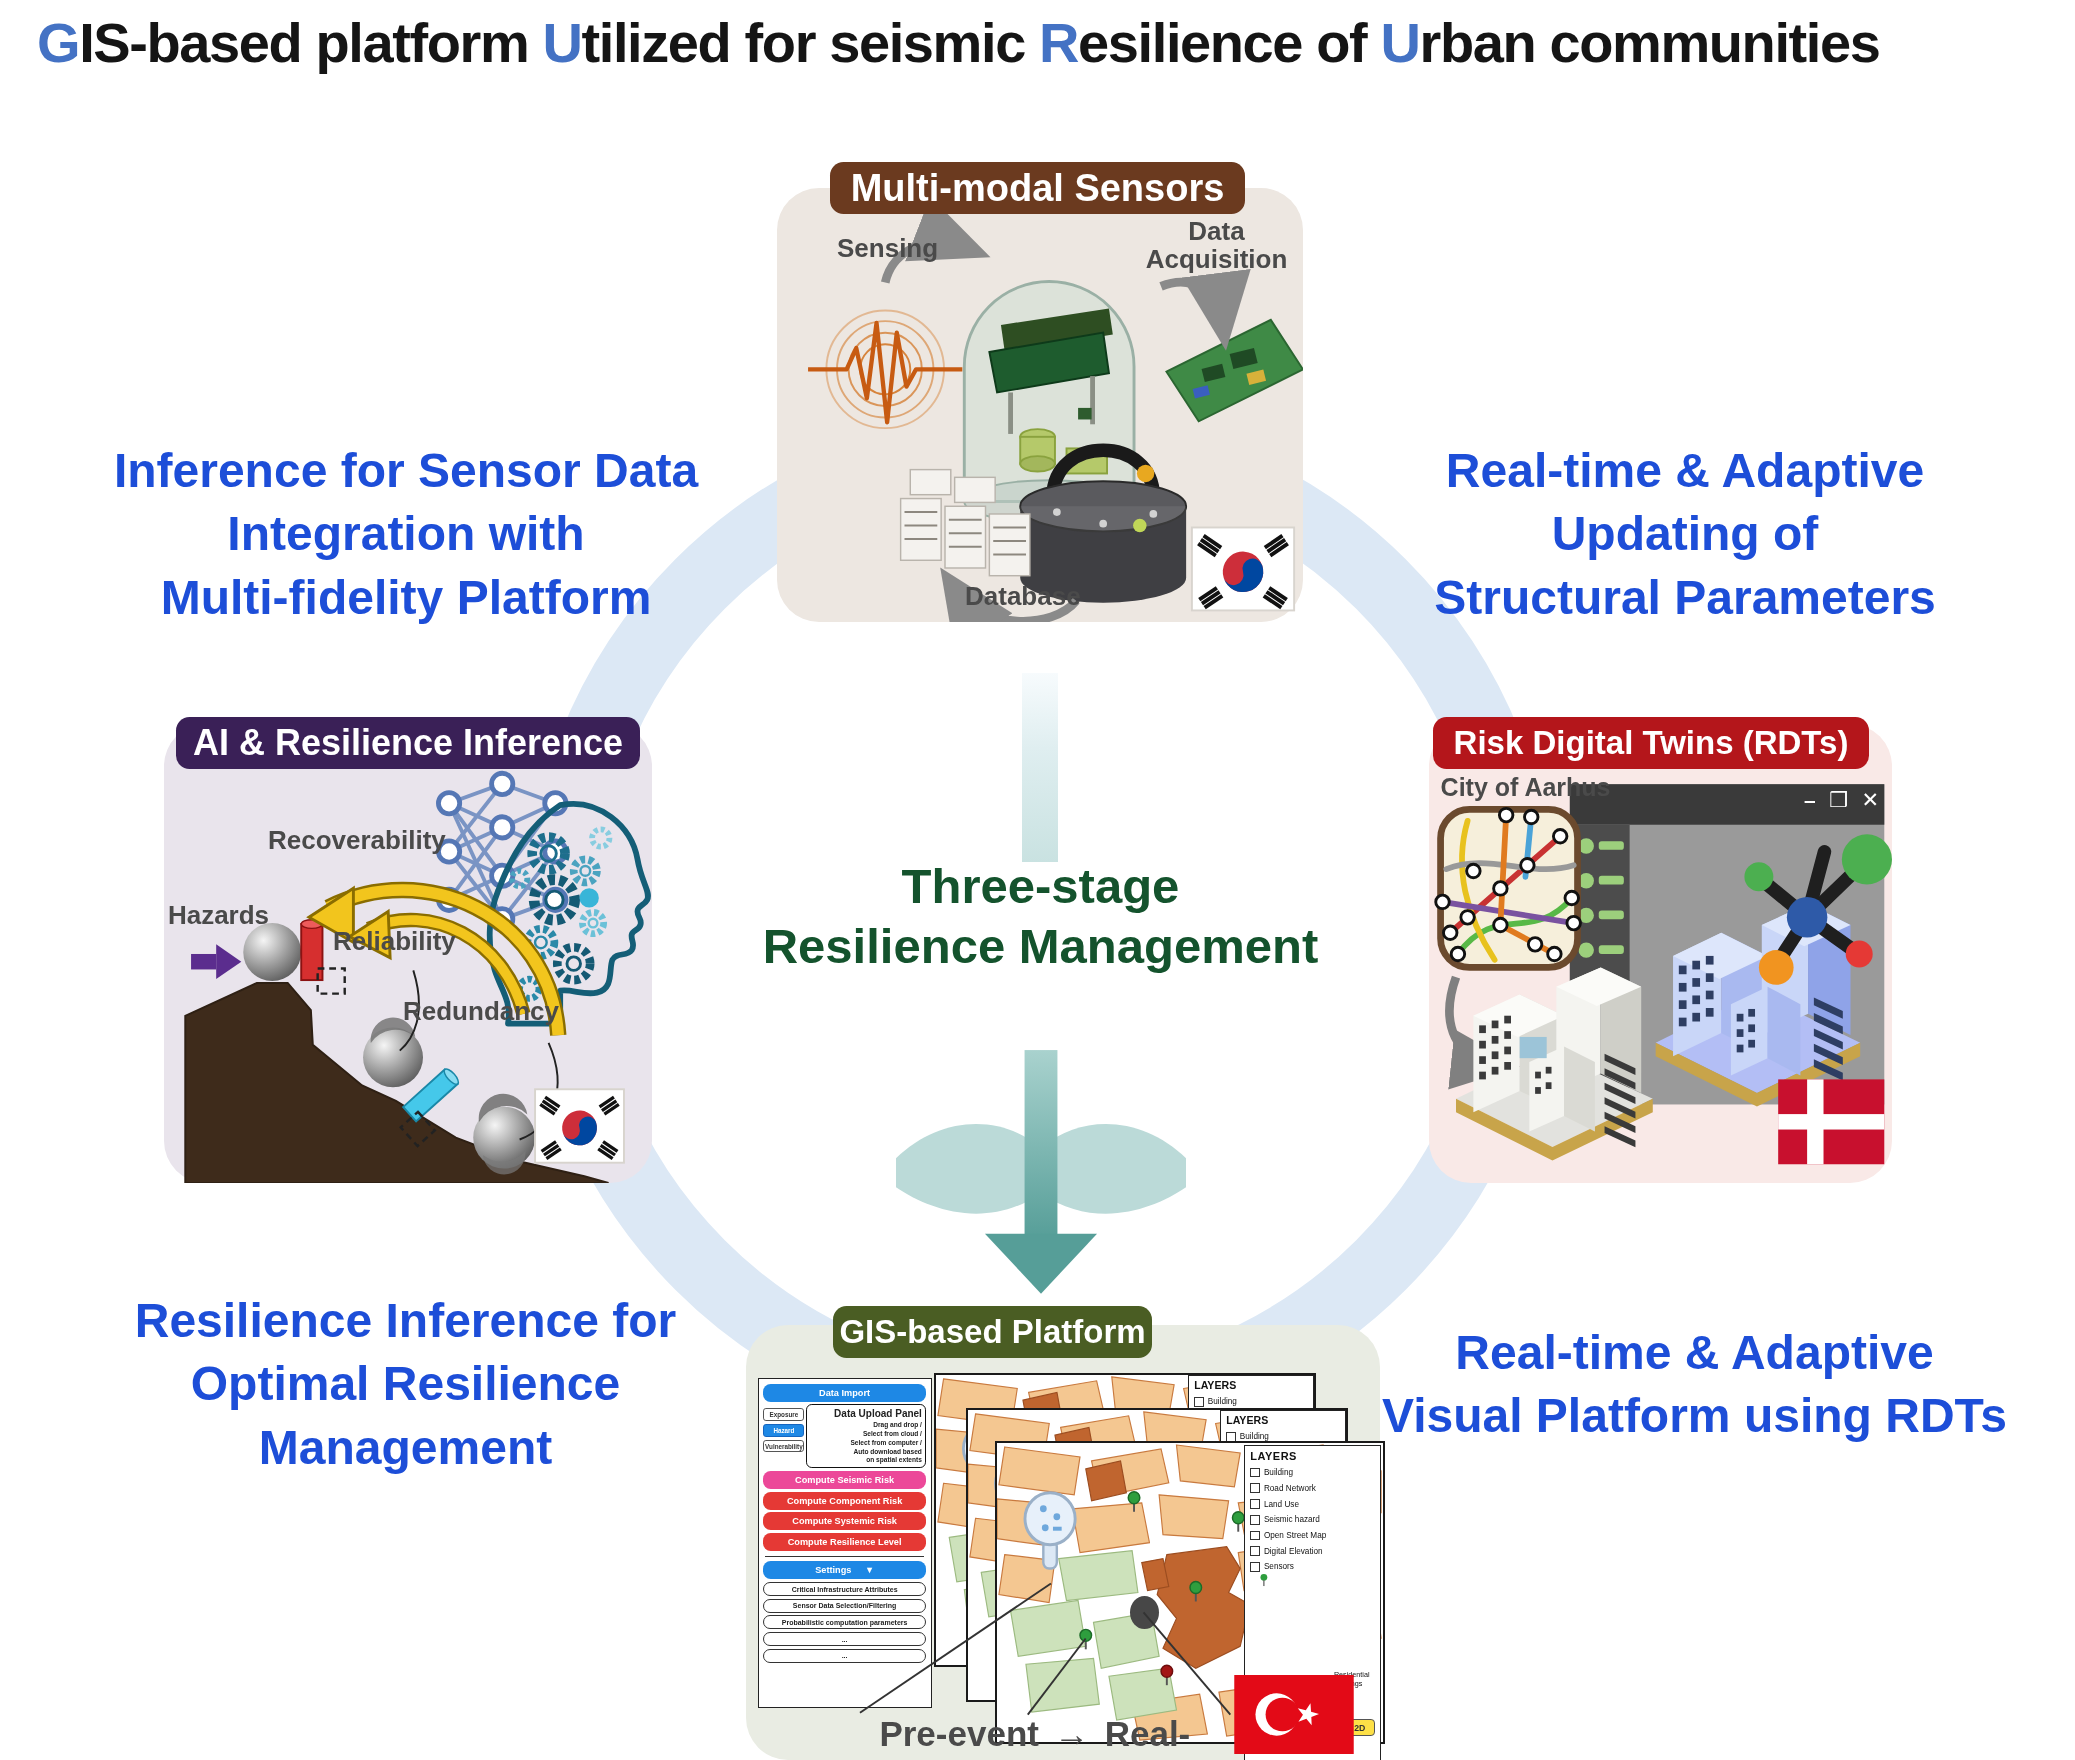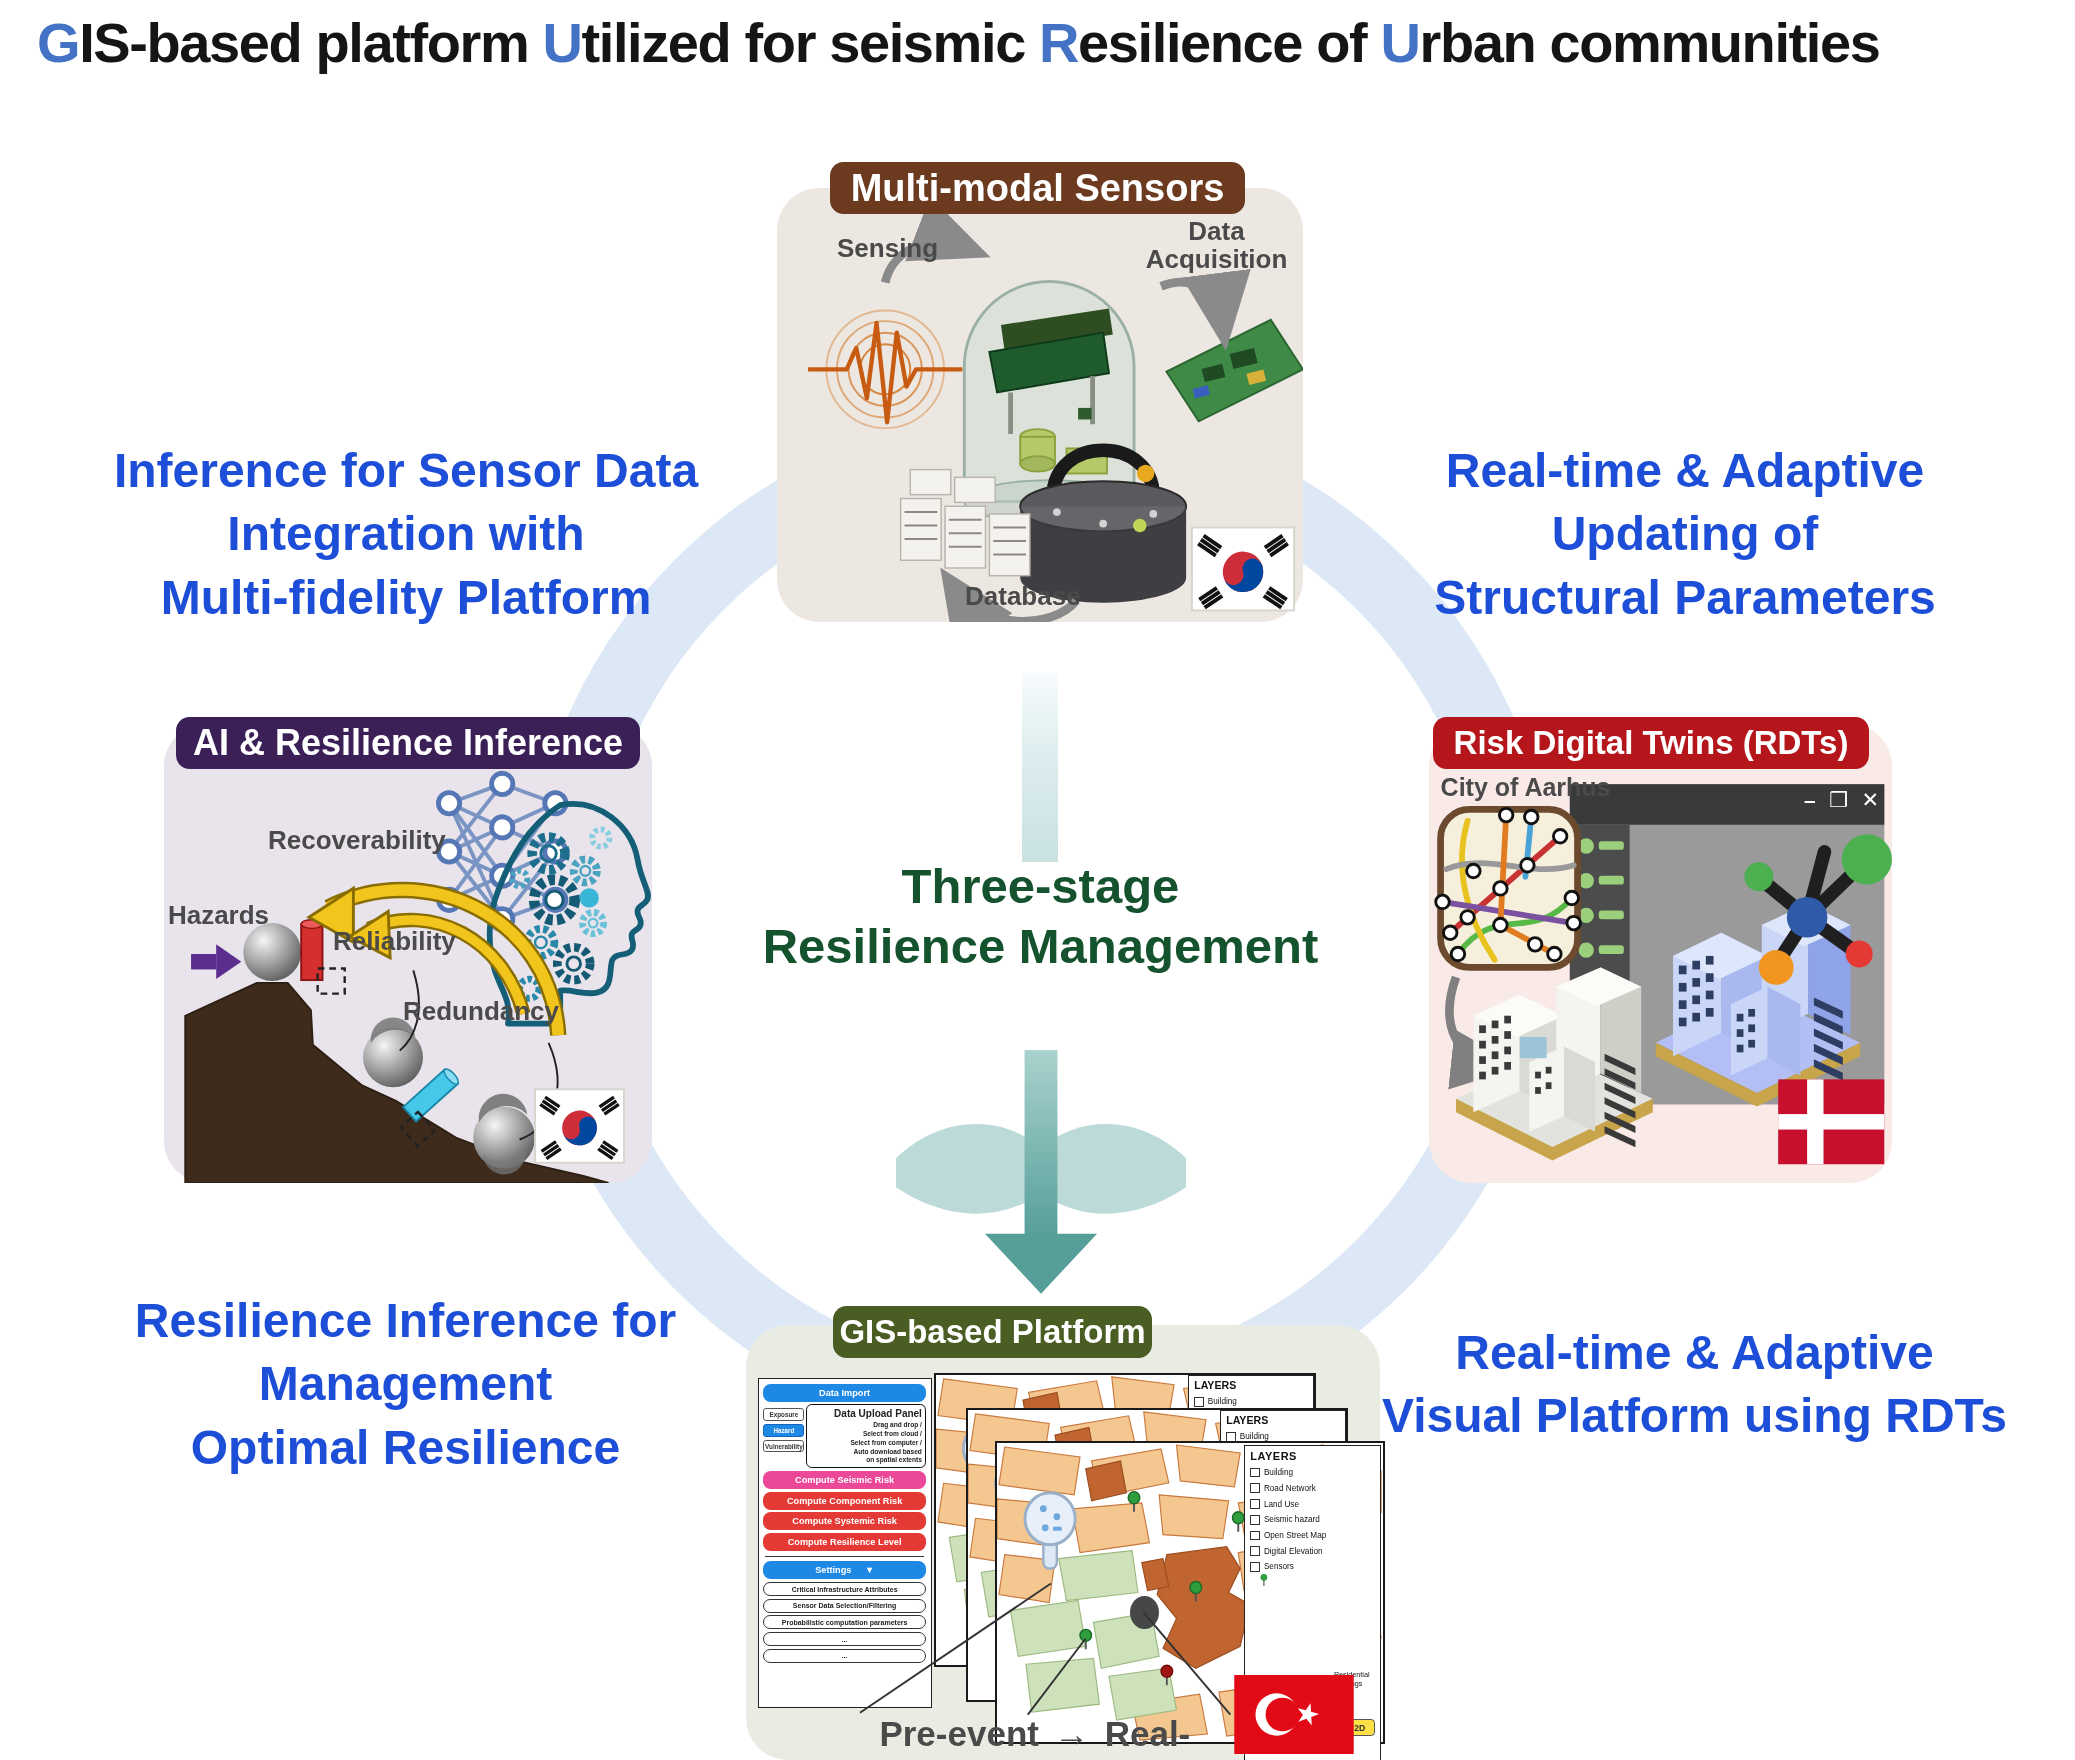--- a/index.html
+++ b/index.html
@@ -111,22 +111,22 @@
     <div>Integration with</div>
     <div>Multi-fidelity Platform</div>
   </div>
   <div class="qlabel" style="left:1371px;top:439px;width:628px;">
     <div>Real-time &amp; Adaptive</div>
     <div>Updating of</div>
     <div>Structural Parameters</div>
   </div>
   <div class="qlabel" style="left:106px;top:1289px;width:599px;">
     <div>Resilience Inference for</div>
+    <div>Optimal Resilience</div>
     <div>Management</div>
-    <div>Optimal Resilience</div>
   </div>
   <div class="qlabel" style="left:1366px;top:1321px;width:657px;">
     <div>Real-time &amp; Adaptive</div>
     <div>Visual Platform using RDTs</div>
   </div>
 
   <div id="center-text">
     <div>Three-stage</div>
     <div>Resilience Management</div>
   </div>

